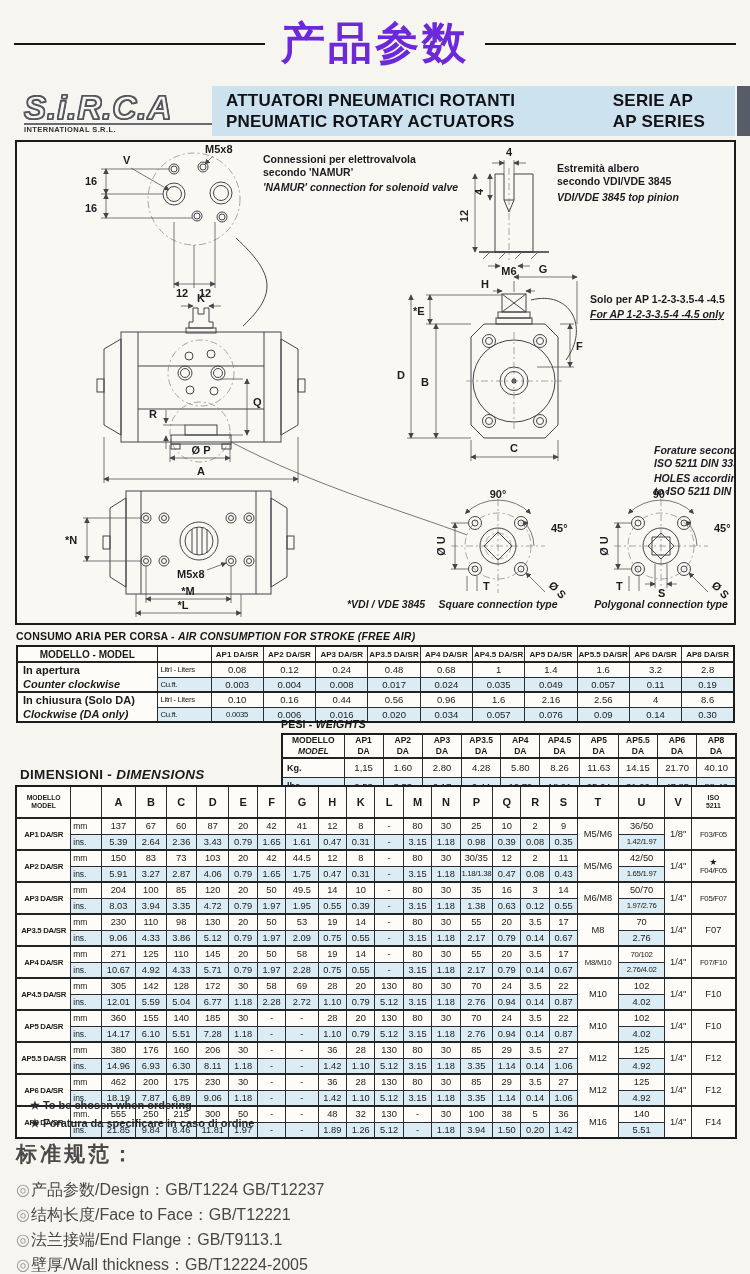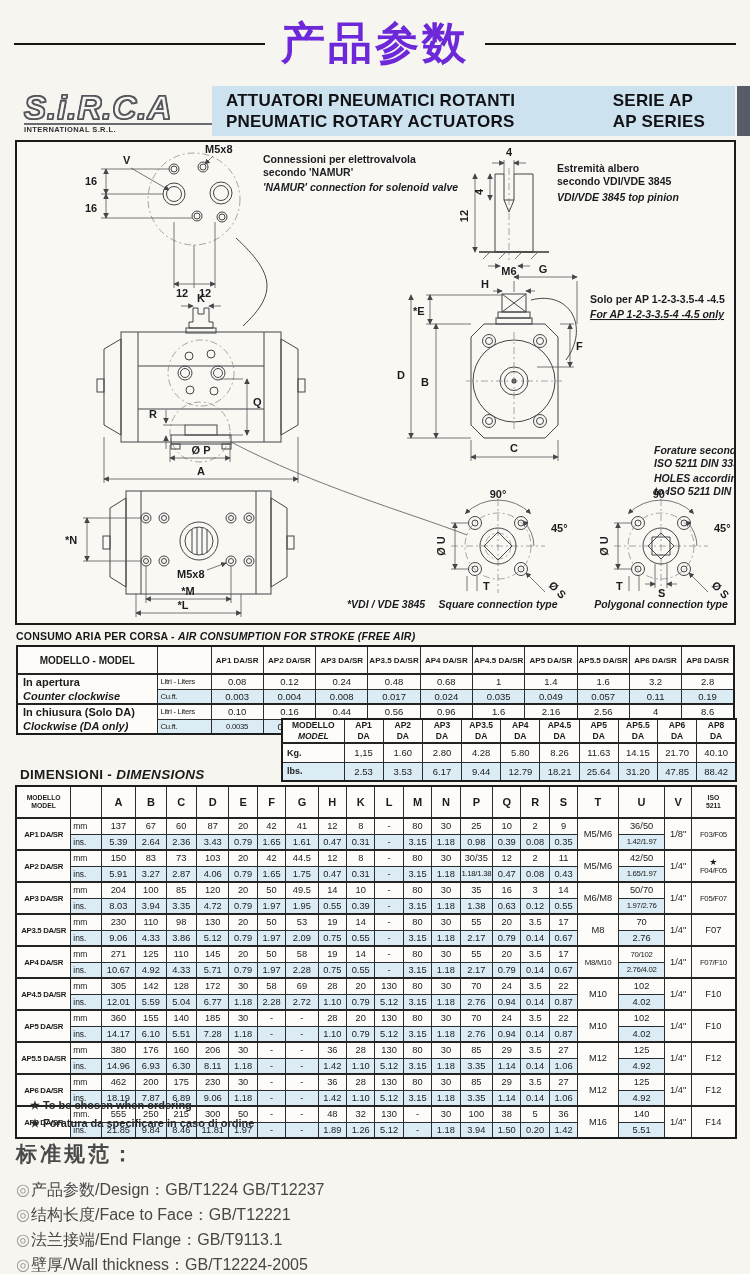--- a/index.html
+++ b/index.html
@@ -43,21 +43,21 @@
   td,th { border:1px solid #2c2c2c; text-align:center; vertical-align:middle; white-space:nowrap; overflow:hidden; }
   tr.alt td { background:#dcecf5; }
   tr.group-start td { border-top:2px solid #232323; }
   thead th { border-bottom:2px solid #232323; }
 
   
   #air-section { position:absolute; top:630px; left:16px; width:719px; }
   .sec-title { font-size:10.5px; font-weight:bold; letter-spacing:0.2px; margin-bottom:3px; color:#161616; }
   .sec-title .it { font-style:italic; }
   .air-table { width:719px; border:2px solid #1c1c1c; }
-  .air-table th { font-size:8px; height:28px;margin-left:16px; }
+  .air-table th { font-size:8px; height:16px;margin-left:16px; }
   .air-table th.model-h { font-size:10px; }
   .air-table td { font-size:9.5px; height:14px; }
   .air-label { text-align:left; padding-left:5px; }
   .lab-it { font-weight:bold; font-size:11px; line-height:14px; }
   .lab-en { font-weight:bold; font-style:italic; font-size:11px; line-height:14px; }
   .unit { font-size:8px; text-align:left; padding-left:3px; }
 
   
   #weights-section { position:absolute; top:718px; left:281px; width:456px; }
   .w-table { width:456px; border:2px solid #1c1c1c; }
@@ -506,20 +506,23 @@
           <td>0.076</td>
           <td>0.09</td>
           <td>0.14</td>
           <td>0.30</td>
         </tr>
       </tbody>
   </table>
 </div>
 
 <div id="weights-section">
+  <div class="sec-title">
+    <span>PESI - </span><span class="it">WEIGHTS</span>
+  </div>
   <table class="w-table">
     <colgroup>
       <col style="width:62px">
       <col>
         <col>
         <col>
         <col>
         <col>
         <col>
         <col>

